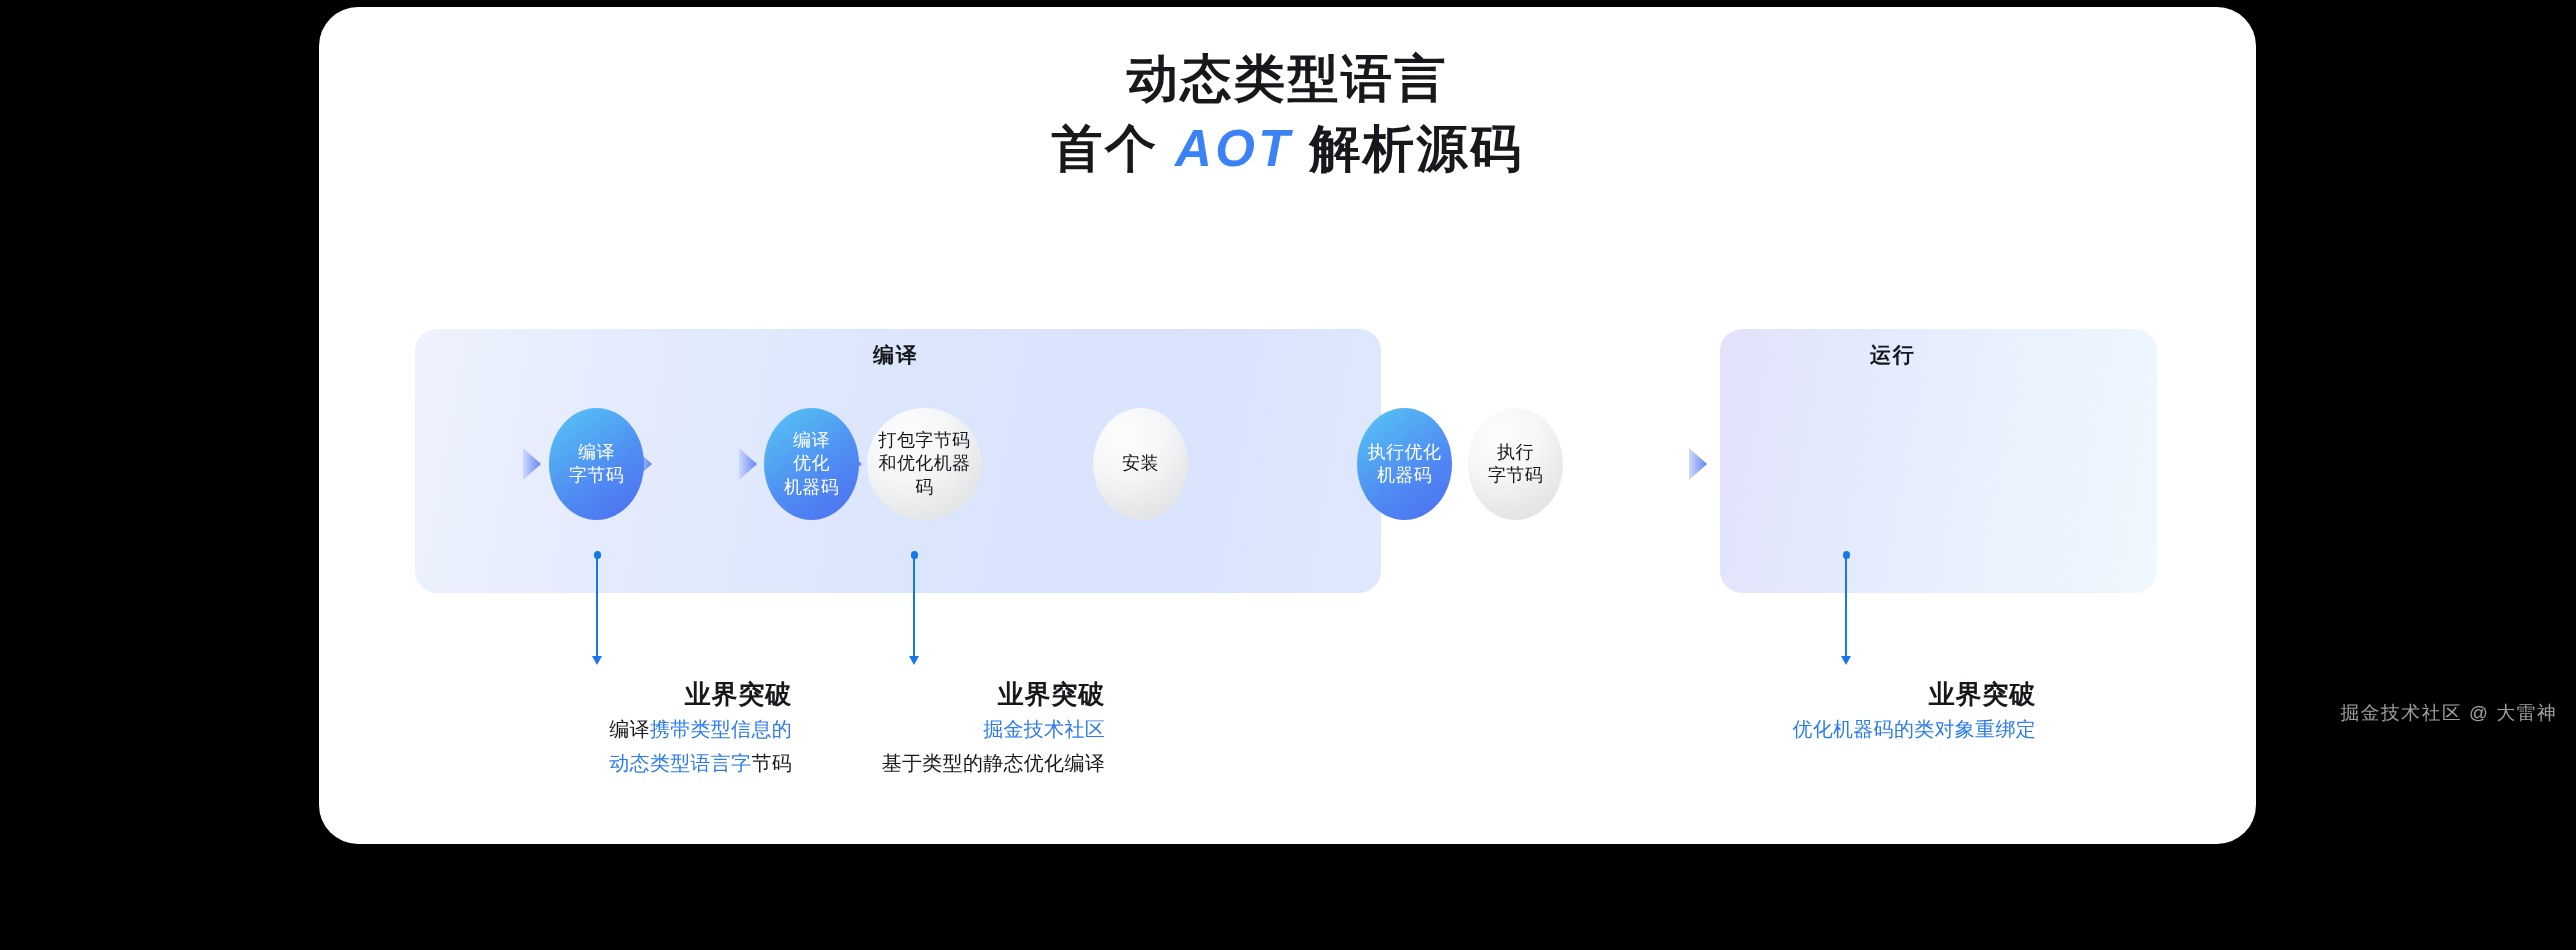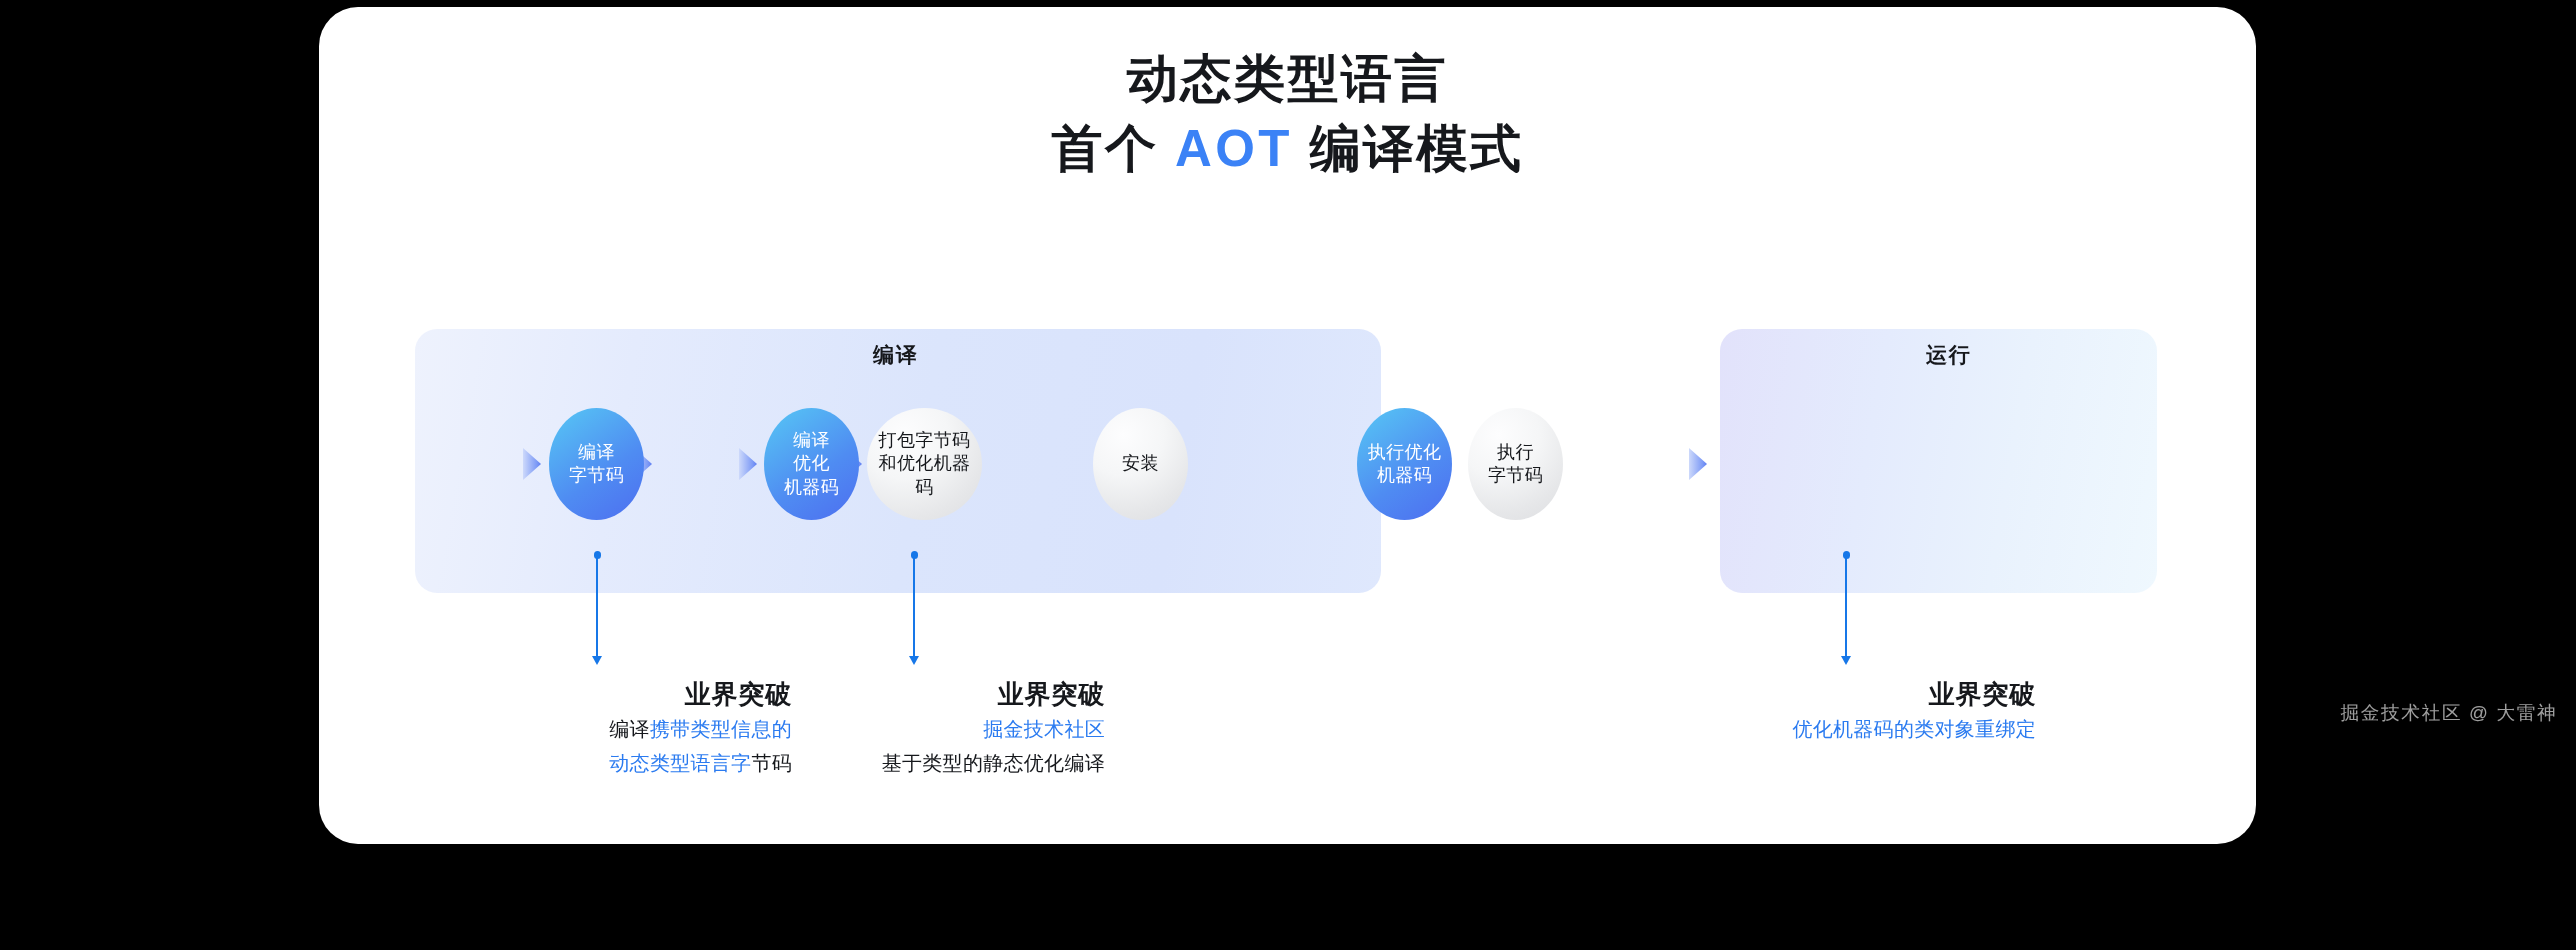--- a/index.html
+++ b/index.html
@@ -16,40 +16,40 @@
   
   .title-wrap{position:absolute;left:0;top:42px;width:100%;text-align:center;}
   .title1{
     font-size:51px;font-weight:700;color:#16181c;letter-spacing:2.5px;
     line-height:1.18;
   }
   .title2{
     font-size:51px;font-weight:700;color:#16181c;letter-spacing:2.5px;
     line-height:1.18;margin-top:10.2px;
   }
-  .title2 .aot{color:#3b82f6;letter-spacing:3.4px;}
+  .title2 .aot{color:#3b82f6;letter-spacing:3.4px;font-style:italic;}
 
   
   #flow{position:absolute;left:0;top:0;width:2576px;height:951px;}
 
   .panel{position:absolute;border-radius:22px;}
   #panel-compile{
     left:415px;top:329px;width:966px;height:264px;
     background:linear-gradient(100deg,#eef2fd 0%,#e4ebfd 22%,#dbe5fc 52%,#d9e3fc 78%,#dfe8fd 100%);
   }
   #panel-runtime{
     left:1720px;top:329px;width:437px;height:264px;
     background:linear-gradient(100deg,#e2e2fb 0%,#e4ebfd 35%,#e9f2fd 65%,#eff8fe 100%);
   }
   .panel-label{
     position:absolute;font-size:21px;font-weight:700;color:#16181c;
     letter-spacing:1.7px;white-space:nowrap;
   }
   #label-compile{left:873px;top:341px;}
-  #label-runtime{left:1926px;top:341px;}
+  #label-runtime{left:1870px;top:341px;}
 
   
   .node{
     position:absolute;width:95px;height:112px;border-radius:50%;
     display:flex;align-items:center;justify-content:center;text-align:center;
     font-size:18px;line-height:1.28;letter-spacing:0.4px;
   }
   .node .node-text{display:block;padding:0 3.4px;}
   .node.grey{
     color:#16181c;font-weight:500;
@@ -136,21 +136,21 @@
 
 <div id="stage">
 
   <div id="card">
 
     <div class="title-wrap">
       <div class="title1">动态类型语言</div>
       <div class="title2">
         <span>首个</span>
         <span class="aot">AOT</span>
-        <span>编译模式</span>
+        <span>解析源码</span>
       </div>
     </div>
 
   </div>
 
   <div id="flow">
 
     <div class="panel" id="panel-compile"></div>
     <div class="panel" id="panel-runtime"></div>
 

